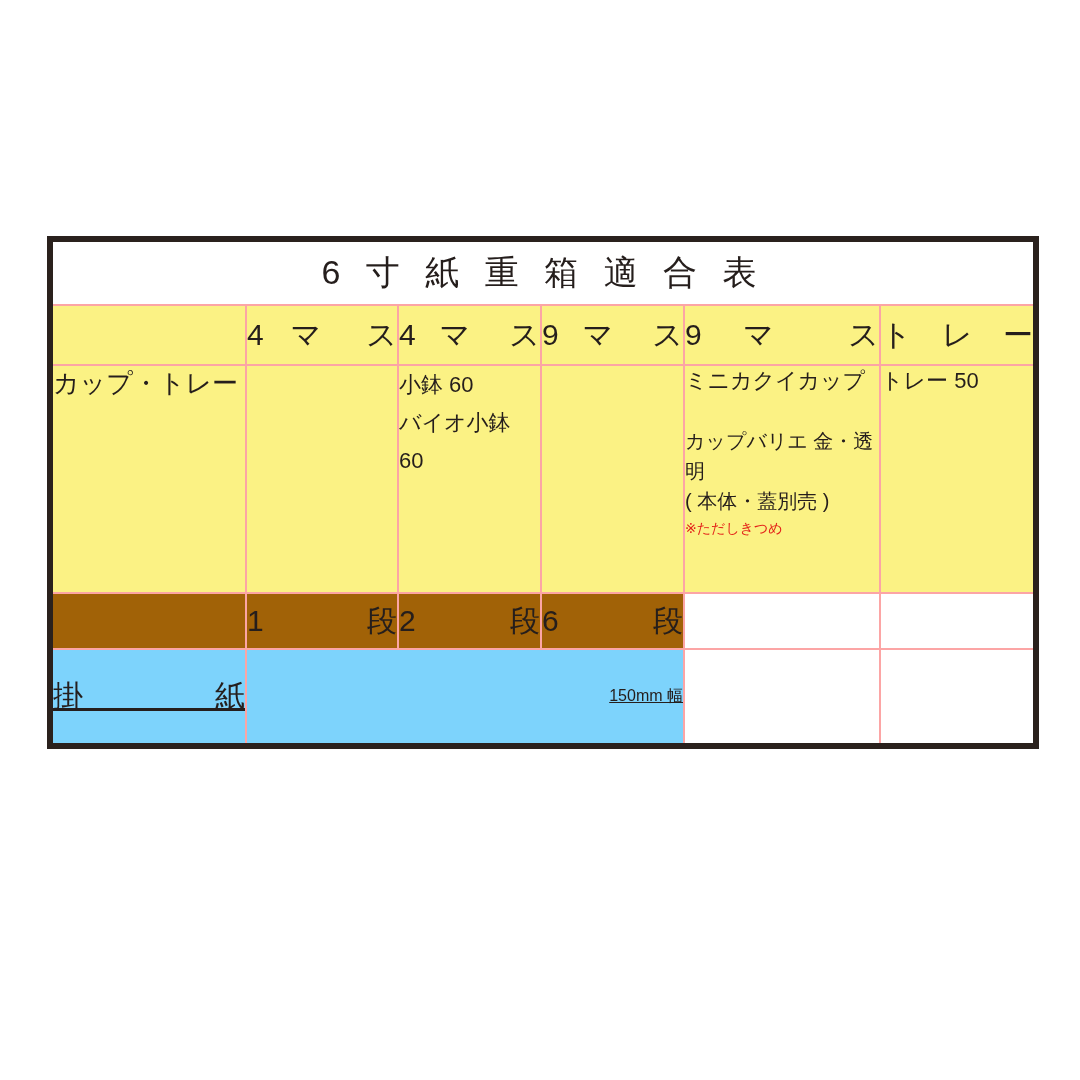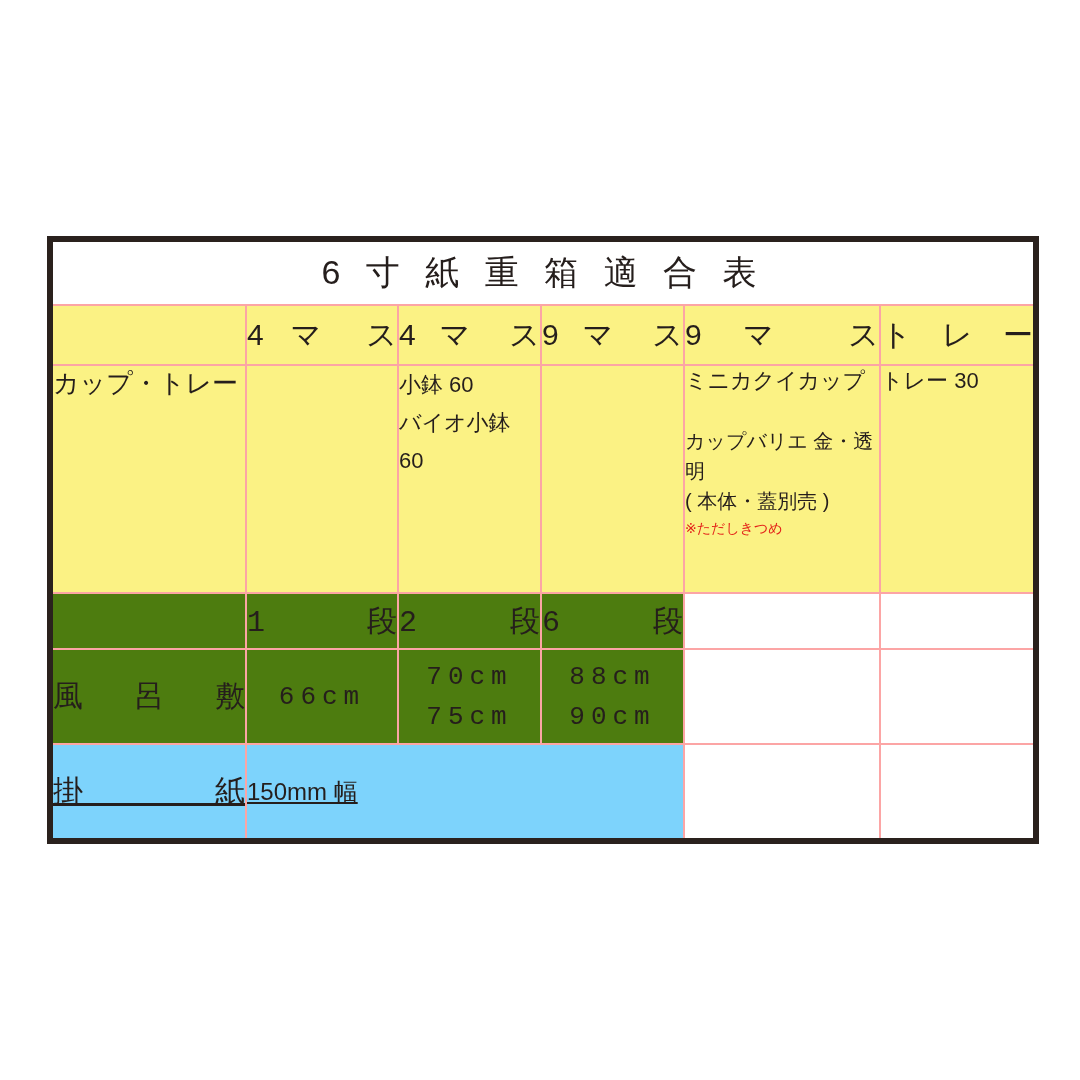--- a/index.html
+++ b/index.html
@@ -25,21 +25,21 @@
     overflow: hidden;
   }
   tr.r-title  { height: 66px; }
   tr.r-head   { height: 60px; }
   tr.r-cup    { height: 228px; }
   tr.r-dan    { height: 56px; }
   tr.r-furo   { height: 95px; }
   tr.r-kake   { height: 97px; }
 
   td.bg-y { background: #fbf284; }
-  td.bg-b { background: #4d7c0f; font-family: Liberation Mono, monospace; }
+  td.bg-b { background: #a16207; }
   td.bg-p { background: #7dd3fc; text-decoration: underline; }
   td.bg-w { background: #ffffff; }
 
   td.title-cell {
     background: #ffffff;
     text-align: center;
     font-size: 34px;
     letter-spacing: 8px;
   }
   td.col-head {
@@ -81,22 +81,22 @@
     text-align-last: justify;
     padding: 0 18px;
   }
   td.num-cell {
     font-size: 26px;
     letter-spacing: 6px;
     text-align: center;
     line-height: 40px;
   }
   td.span-note {
-    text-align: left;
-    font-size: 24px;
+    text-align: right;
+    font-size: 16px;
   }
 </style>
 </head>
 <body>
 
 <div class="canvas">
   <table class="jubako">
     <colgroup>
       <col style="width:196px">
       <col style="width:152px">
@@ -128,47 +128,33 @@
         <div class="cup-line l-main">バイオ小鉢 60</div>
       </td>
       <td class="bg-y"></td>
       <td class="bg-y cell-top">
         <div class="l-main">ミニカクイカップ</div>
         <div class="l-sub">カップバリエ 金・透明</div>
         <div class="l-sub2">( 本体・蓋別売 )</div>
         <div class="l-note">※ただしきつめ</div>
       </td>
       <td class="bg-y cell-top">
-        <div class="l-main">トレー 30</div>
+        <div class="l-main">トレー 50</div>
       </td>
     </tr>
 
     <tr class="r-dan">
       <td class="bg-b"></td>
       <td class="bg-b dan-cell">1 段</td>
       <td class="bg-b dan-cell">2 段</td>
       <td class="bg-b dan-cell">6 段</td>
       <td class="bg-w"></td>
       <td class="bg-w"></td>
     </tr>
 
-    <tr class="r-furo">
-      <td class="bg-b row-label">風 呂 敷</td>
-      <td class="bg-b num-cell">66cm</td>
-      <td class="bg-b num-cell">
-        <div>70cm</div>
-        <div>75cm</div>
-      </td>
-      <td class="bg-b num-cell">
-        <div>88cm</div>
-        <div>90cm</div>
-      </td>
-      <td class="bg-w"></td>
-      <td class="bg-w"></td>
-    </tr>
 
     <tr class="r-kake">
       <td class="bg-p row-label">掛 紙</td>
       <td colspan="3" class="bg-p span-note">150mm 幅</td>
       <td class="bg-w"></td>
       <td class="bg-w"></td>
     </tr>
   </tbody>
     </table>
 </div>

